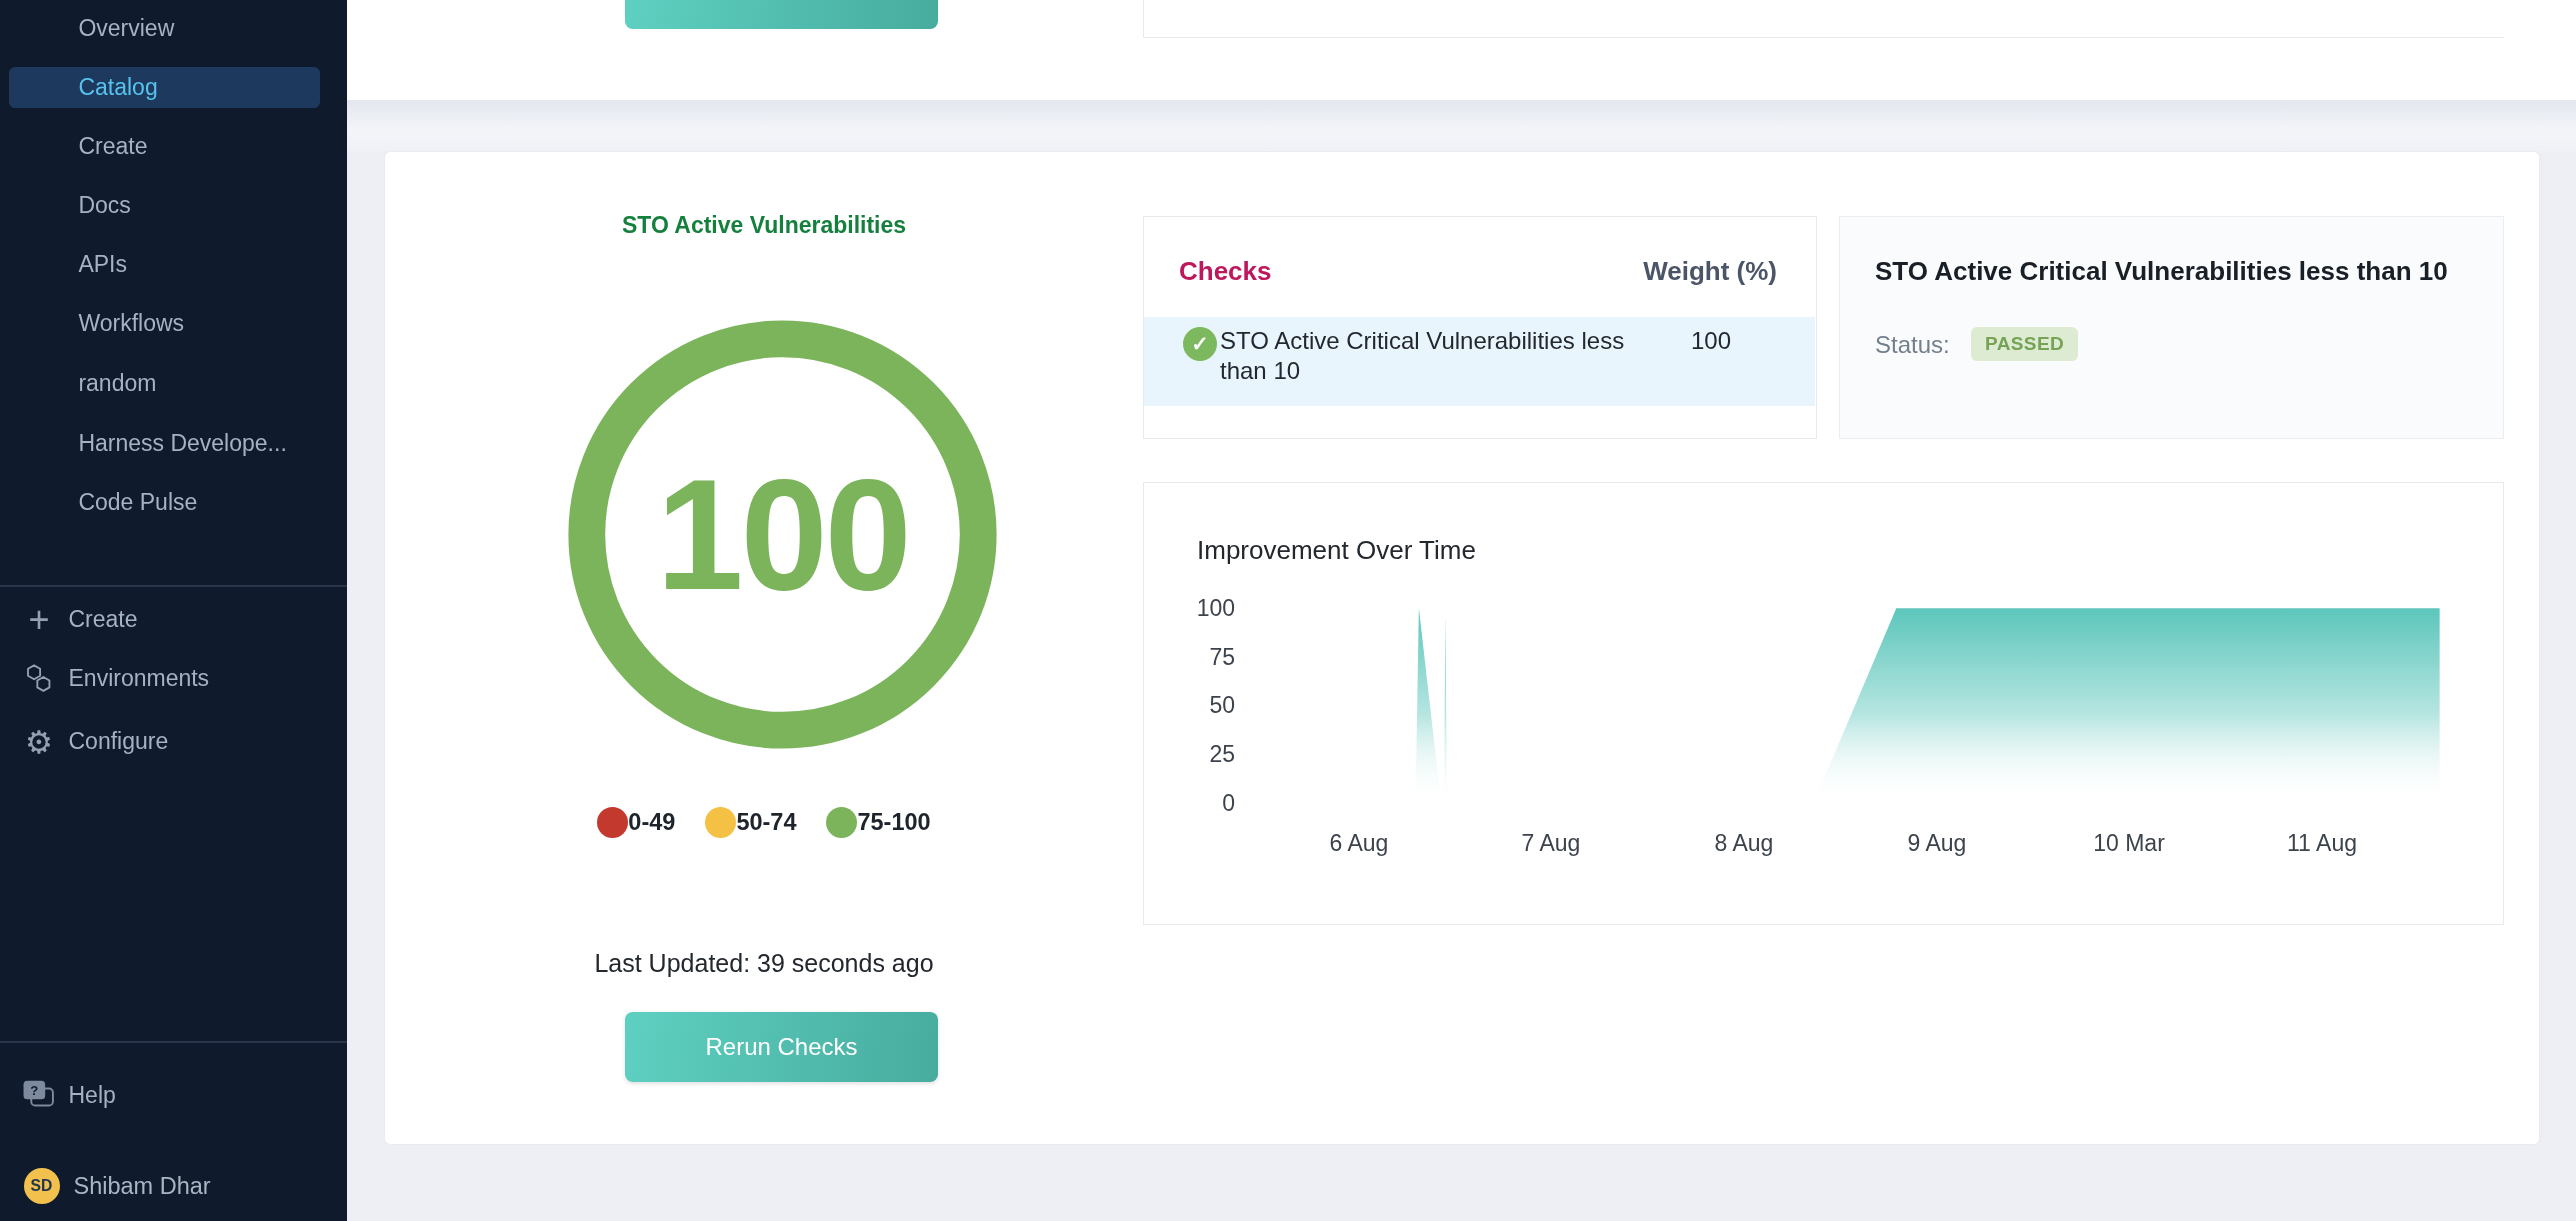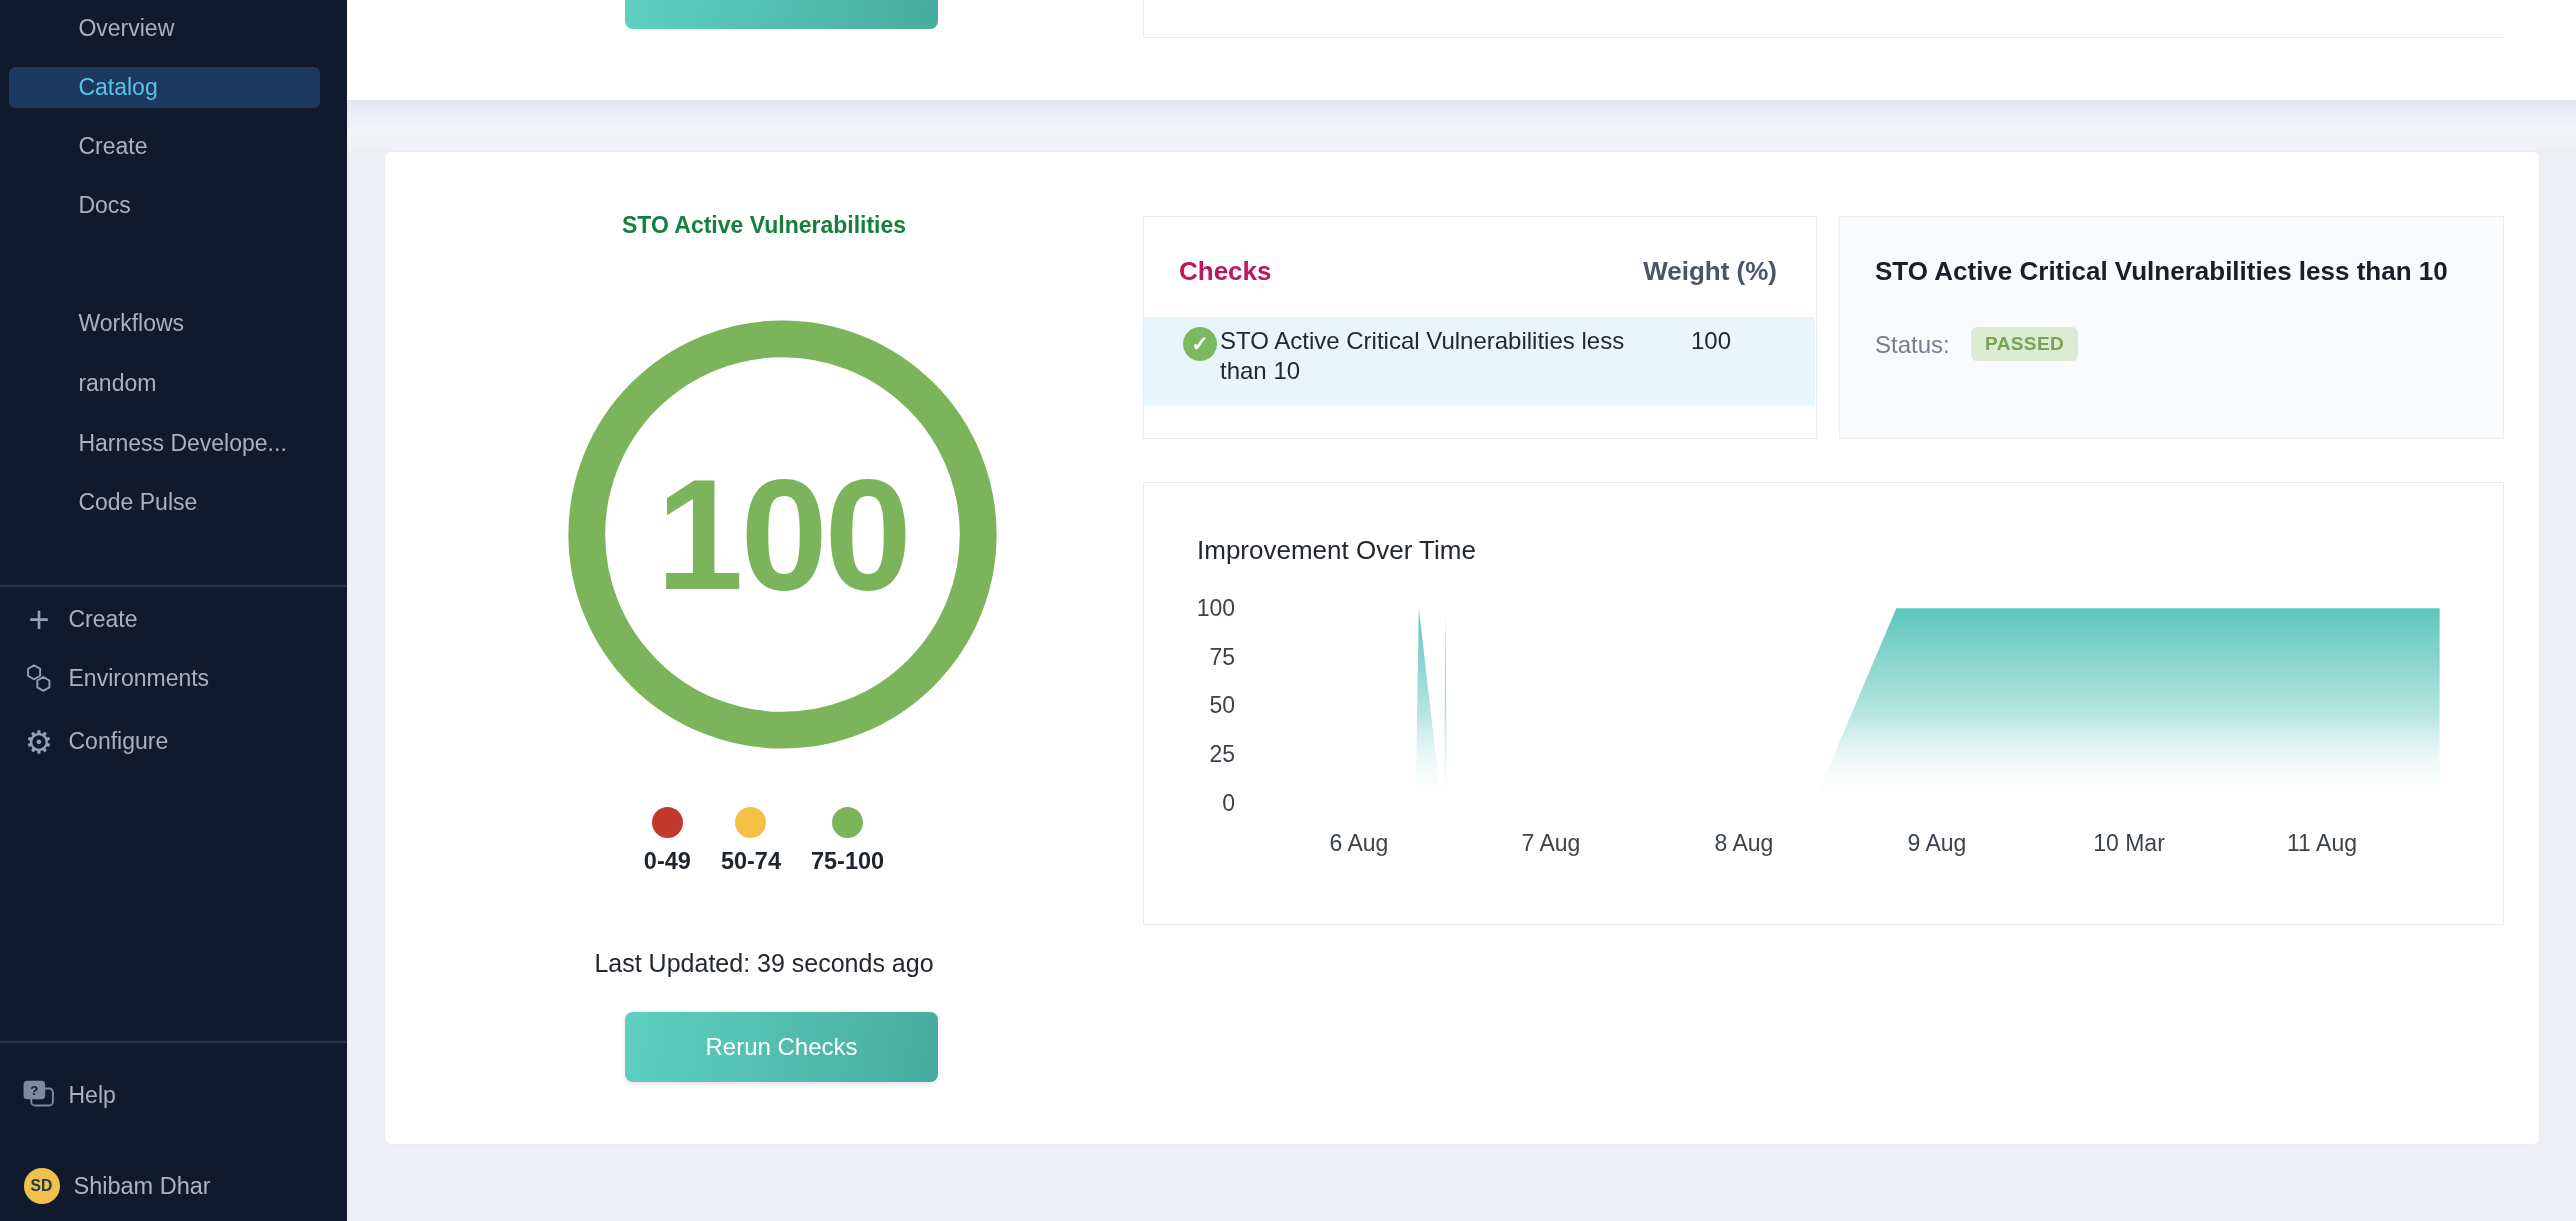--- a/index.html
+++ b/index.html
@@ -34,21 +34,21 @@
        border:0.8px solid #e9ebef; border-radius:6.3px; }
 
   
   .gauge-title { position:absolute; left:0; top:60px; width:758px; text-align:center;
        font-size:23px; font-weight:bold; color:#15803d; }
   .ring-wrap { position:absolute; left:183px; top:168px; width:429px; height:429px; }
   .ring-wrap svg { position:absolute; inset:0; }
   .score-num { position:absolute; inset:0; display:flex; align-items:center; justify-content:center;
        font-size:157px; font-weight:bold; letter-spacing:-3.1px; }
   .legend { position:absolute; left:0; top:655px; width:758px; display:flex; justify-content:center; gap:30px; }
-  .legend-item { display:flex; align-items:center; gap:10px; font-size:23.5px; font-weight:600; color:#1e242b;flex-direction:column; }
+  .legend-item { display:flex; align-items:center; gap:0; font-size:23.5px; font-weight:600; color:#1e242b; }
   .legend-item .dot { width:31px; height:31px; border-radius:50%; }
   .last-updated { position:absolute; left:0; top:797px; width:758px; text-align:center; font-size:25px; color:#23282e; }
   .rerun-btn { position:absolute; left:240px; top:860px; width:313px; height:70px; border:none; cursor:pointer;
        background:linear-gradient(100deg,#5ed0c1,#47ac9e); border-radius:7.8px; color:#ffffff; font-size:24px;
        font-family:"Liberation Sans", sans-serif; box-shadow:0 1.6px 4.7px rgba(0,0,0,0.12); }
 
   
   .checks-panel { position:absolute; left:758px; top:64px; width:674px; height:223px; background:#fff;
        border:1.6px solid #e8eaed; }
   .checks-header { position:absolute; left:35px; top:39px; font-size:26px; font-weight:bold; color:#be185d; }
@@ -78,20 +78,21 @@
   #chart-svg { position:absolute; inset:0; width:1358px; height:440px; }
 </style>
 </head>
 <body>
 
 <aside class="sidebar">
   <div class="nav-item" style="top:7.8px">Overview</div>
   <div class="nav-item selected" style="top:67px">Catalog</div>
   <div class="nav-item" style="top:126px">Create</div>
   <div class="nav-item" style="top:185px">Docs</div>
+  <div class="nav-item" style="top:244px">APIs</div>
   <div class="nav-item" style="top:303px">Workflows</div>
   <div class="nav-item" style="top:363px">random</div>
   <div class="nav-item" style="top:423px">Harness Develope...</div>
   <div class="nav-item" style="top:482px">Code Pulse</div>
 
   <div class="side-divider" style="top:585px"></div>
 
   <div class="action-row" style="top:599px">
     <span class="ic">
         <span class="plus-glyph">+</span>

